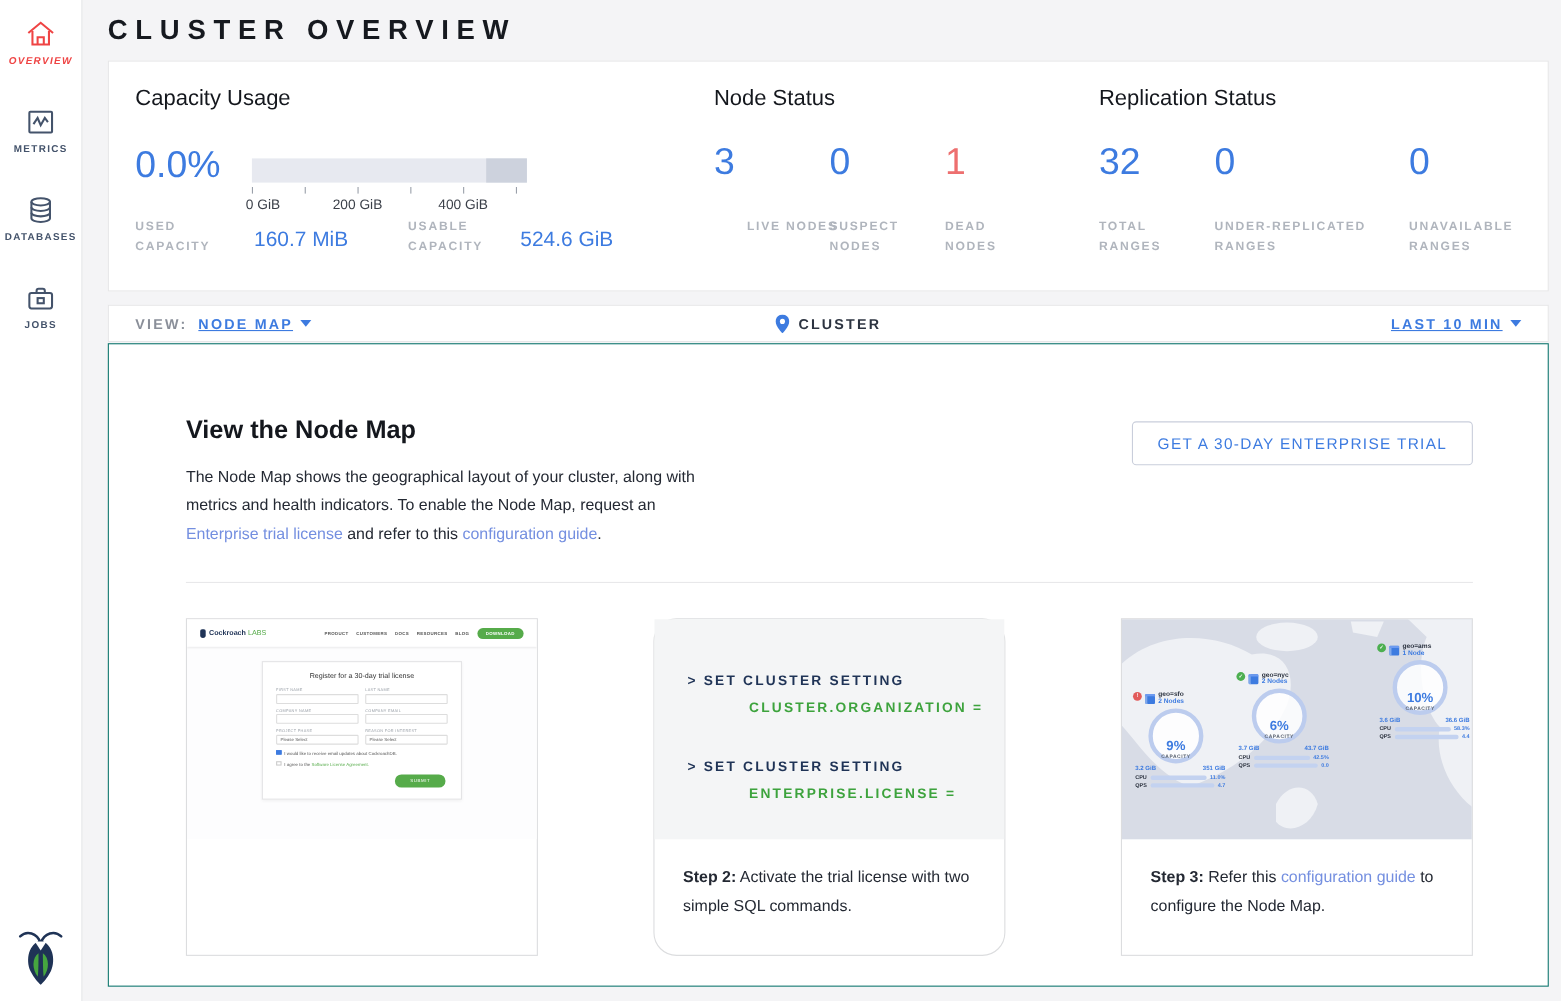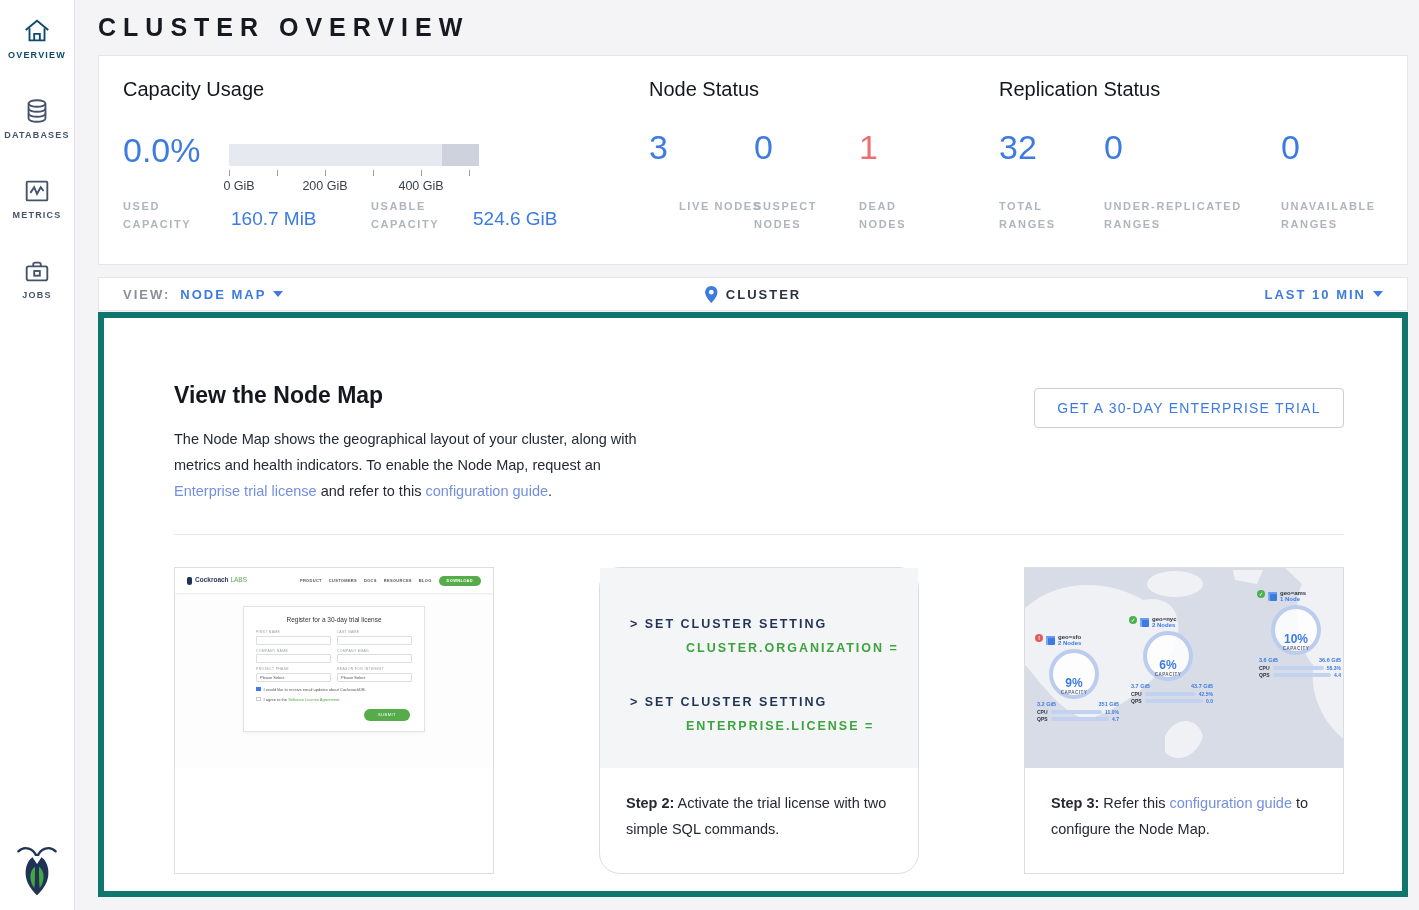--- a/index.html
+++ b/index.html
@@ -12,21 +12,21 @@
   }
   
   .sidebar {
     position:absolute; left:0; top:0; width:75px; height:910px;
     background:#ffffff; border-right:1px solid #e2e3e6;
     display:flex; flex-direction:column; align-items:center;
   }
   .nav-item { width:75px; padding:16px 0 0 0; height:80px; text-align:center; cursor:pointer; color:#44536b; }
   .nav-item .nav-icon { display:block; margin:0 auto 4px; }
   .nav-label { font-size:9px; letter-spacing:1.2px; font-weight:700; color:#44536b; }
-  .nav-item.active, .nav-item.active .nav-label { color:#0c4a6e; }
+  .nav-item.active, .nav-item.active .nav-label { color:#ef4444;font-style:italic; }
   .sidebar-logo { position:absolute; bottom:14px; left:50%; transform:translateX(-50%); }
   
   .page-title {
     position:absolute; left:98px; top:13px;
     font-size:25px; font-weight:600; letter-spacing:7px; color:#16191f;
   }
   
   .stats-panel {
     position:absolute; left:98px; top:55px; width:1310px; height:210px;
     background:#fff; border:1px solid #e6e6e8;
@@ -44,28 +44,28 @@
   .cap-tick-labels span { position:absolute; transform:translateX(-50%); white-space:nowrap; }
   
   .view-bar {
     position:absolute; left:98px; top:277px; width:1310px; height:34px;
     background:#fff; border:1px solid #e6e6e8;
     display:flex; align-items:center; justify-content:space-between;
     font-size:13px; letter-spacing:2px;
   }
   .view-left { padding-left:24px; display:flex; align-items:center; gap:10px; }
   .view-label { color:#8a8f99; font-weight:700; }
-  .dropdown { color:#3d7be0; font-weight:700; cursor:pointer; display:flex; align-items:center; gap:7px; }
+  .dropdown { color:#3d7be0; font-weight:700; cursor:pointer; display:flex; align-items:center; gap:7px;text-decoration:underline; }
   .caret { display:inline-block; width:0; height:0; border-left:5px solid transparent; border-right:5px solid transparent; border-top:6px solid #3d7be0; }
   .view-center { position:absolute; left:50%; transform:translateX(-50%); display:flex; align-items:center; gap:8px; color:#2c3340; font-weight:700; }
   .view-right { padding-right:24px; }
   
   .content-panel {
     position:absolute; left:98px; top:312px; width:1310px; height:585px;
-    background:#fff; border:6px solid #0f766e;
+    background:#fff; border:1px solid #0f766e;
   }
   .nm-heading { position:absolute; left:70px; top:64px; font-size:23px; font-weight:600; color:#14171d; }
   .nm-para { position:absolute; left:70px; top:108px; width:465px; font-size:14.5px; line-height:26px; color:#242933; }
   .link { color:#748fe0; text-decoration:none; cursor:pointer; }
   .trial-btn {
     position:absolute; left:930px; top:70px; width:310px; height:40px;
     background:#fff; border:1px solid #c9cedb; border-radius:4px;
     color:#3d7be0; font-size:14px; letter-spacing:1.2px; font-weight:400;
     font-family:"Liberation Sans", sans-serif; cursor:pointer;
   }
@@ -131,33 +131,33 @@
   <div class="nav-item active">
     <svg class="nav-icon" width="30" height="30" viewBox="0 0 32 32" fill="none" stroke="currentColor" stroke-width="2">
       <path d="M4 15 L16 5 L28 15"></path>
         <path d="M8 13 V26 H24 V13"></path>
         <path d="M13 26 V19 H19 V26"></path>
     </svg>
     <div class="nav-label">OVERVIEW</div>
   </div>
   <div class="nav-item">
     <svg class="nav-icon" width="30" height="30" viewBox="0 0 32 32" fill="none" stroke="currentColor" stroke-width="2">
+      <rect x="5" y="6" width="22" height="20" rx="1"></rect>
+        <polyline points="9,18 13,12 16,19 20,12 23,16"></polyline>
+    </svg>
+    <div class="nav-label">METRICS</div>
+  </div>
+  <div class="nav-item">
+    <svg class="nav-icon" width="30" height="30" viewBox="0 0 32 32" fill="none" stroke="currentColor" stroke-width="2">
       <ellipse cx="16" cy="8" rx="9" ry="3.5"></ellipse>
         <path d="M7 8 V24 A9 3.5 0 0 0 25 24 V8"></path>
         <path d="M7 13.3 A9 3.5 0 0 0 25 13.3"></path>
         <path d="M7 18.6 A9 3.5 0 0 0 25 18.6"></path>
     </svg>
     <div class="nav-label">DATABASES</div>
-  </div>
-  <div class="nav-item">
-    <svg class="nav-icon" width="30" height="30" viewBox="0 0 32 32" fill="none" stroke="currentColor" stroke-width="2">
-      <rect x="5" y="6" width="22" height="20" rx="1"></rect>
-        <polyline points="9,18 13,12 16,19 20,12 23,16"></polyline>
-    </svg>
-    <div class="nav-label">METRICS</div>
   </div>
   <div class="nav-item">
     <svg class="nav-icon" width="30" height="30" viewBox="0 0 32 32" fill="none" stroke="currentColor" stroke-width="2">
       <rect x="5" y="11" width="22" height="15" rx="2"></rect>
         <path d="M12 11 V9 a2 2 0 0 1 2 -2 h4 a2 2 0 0 1 2 2 v2"></path>
         <rect x="13" y="16" width="6" height="5"></rect>
     </svg>
     <div class="nav-label">JOBS</div>
   </div>
   <svg class="sidebar-logo" width="46" height="52" viewBox="0 0 66 78">

